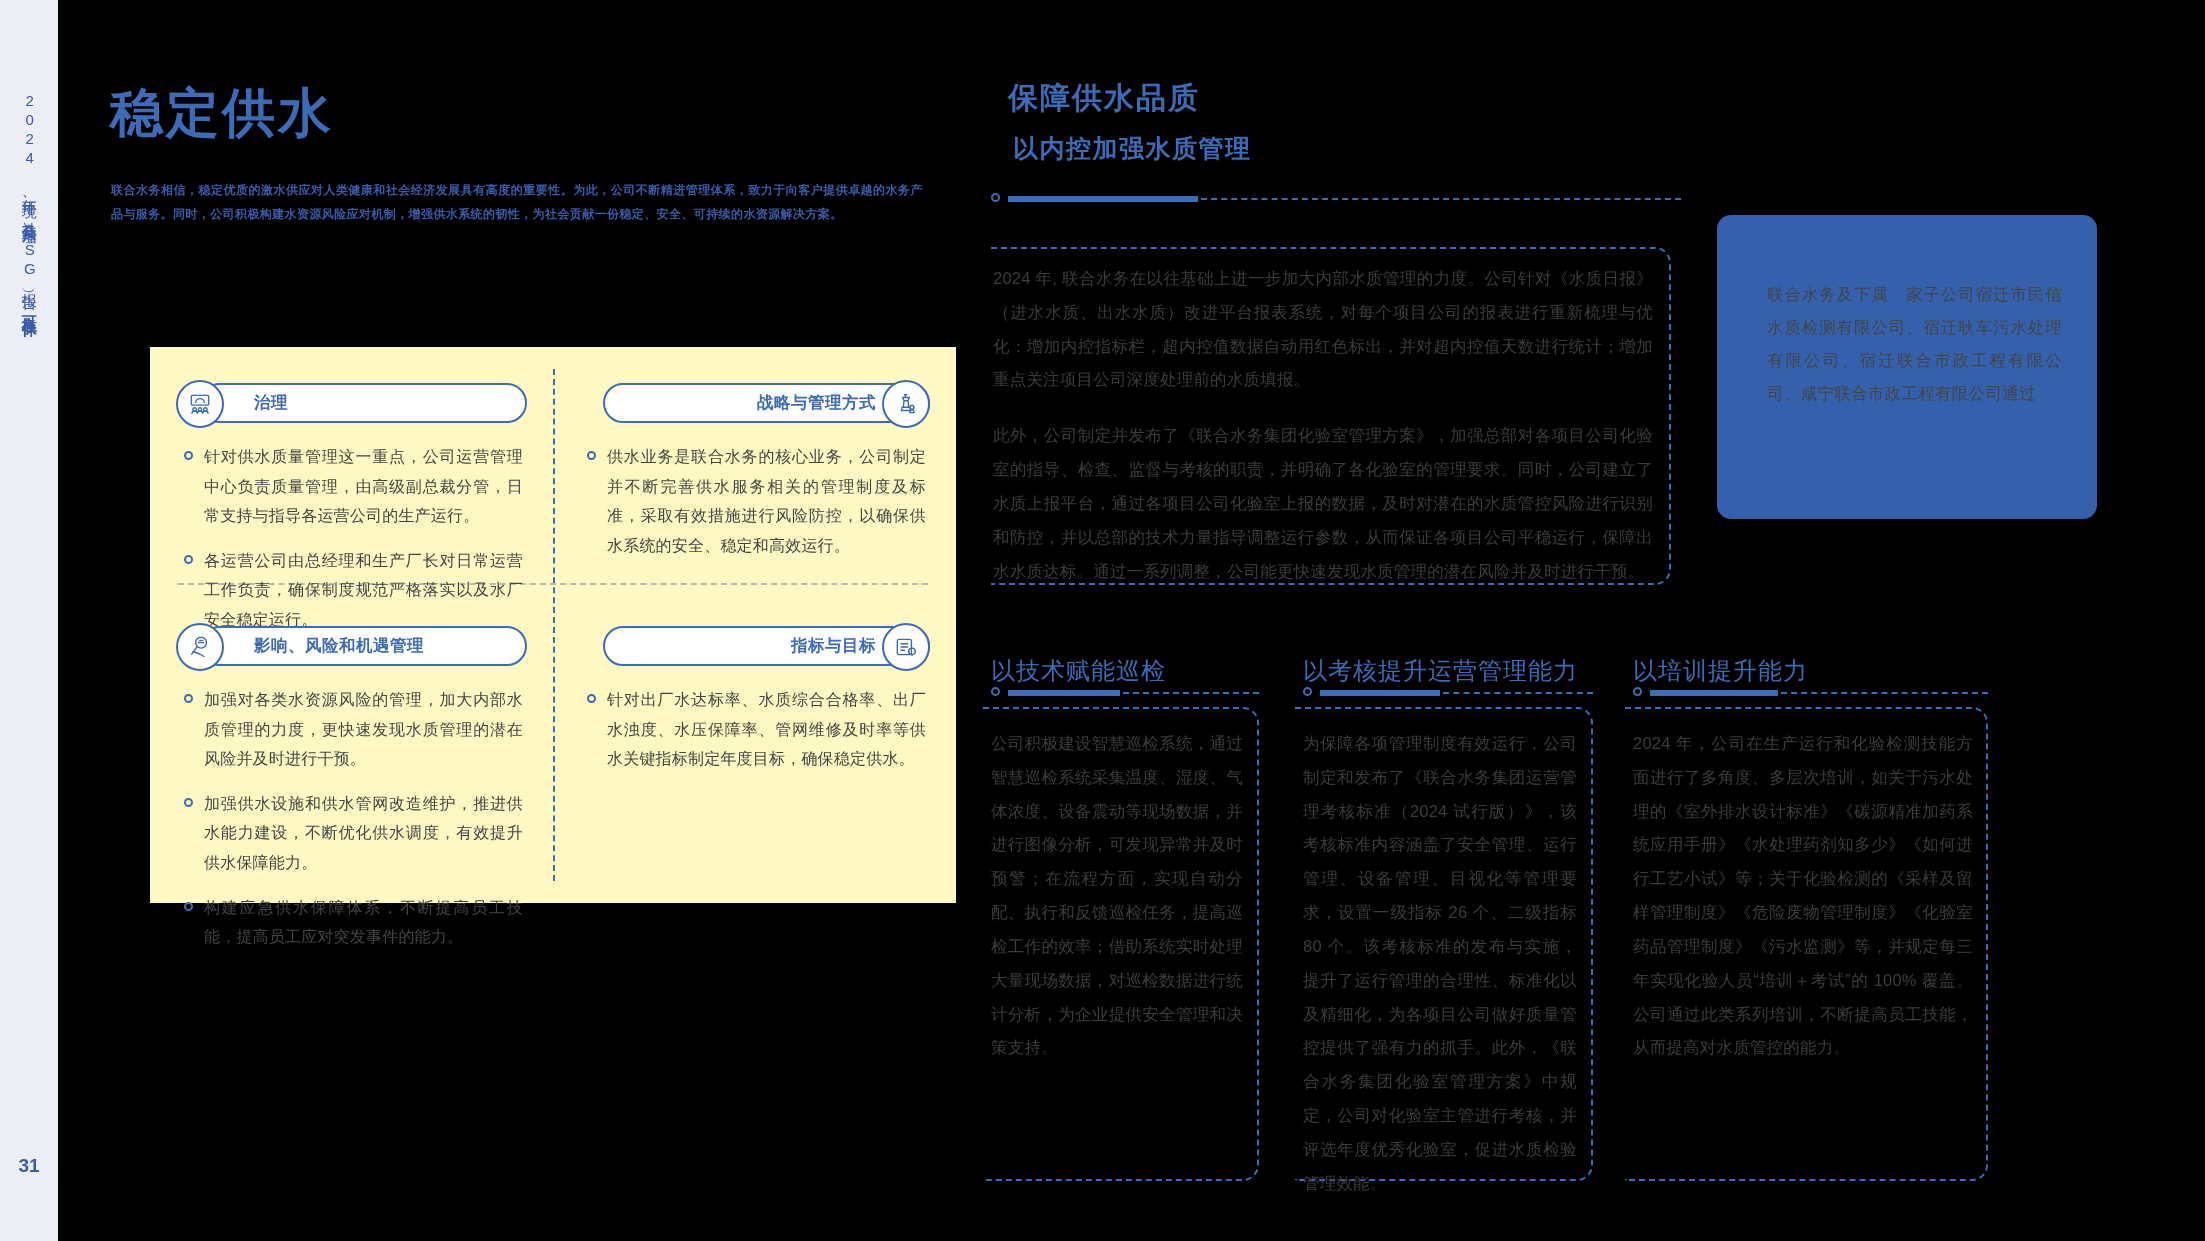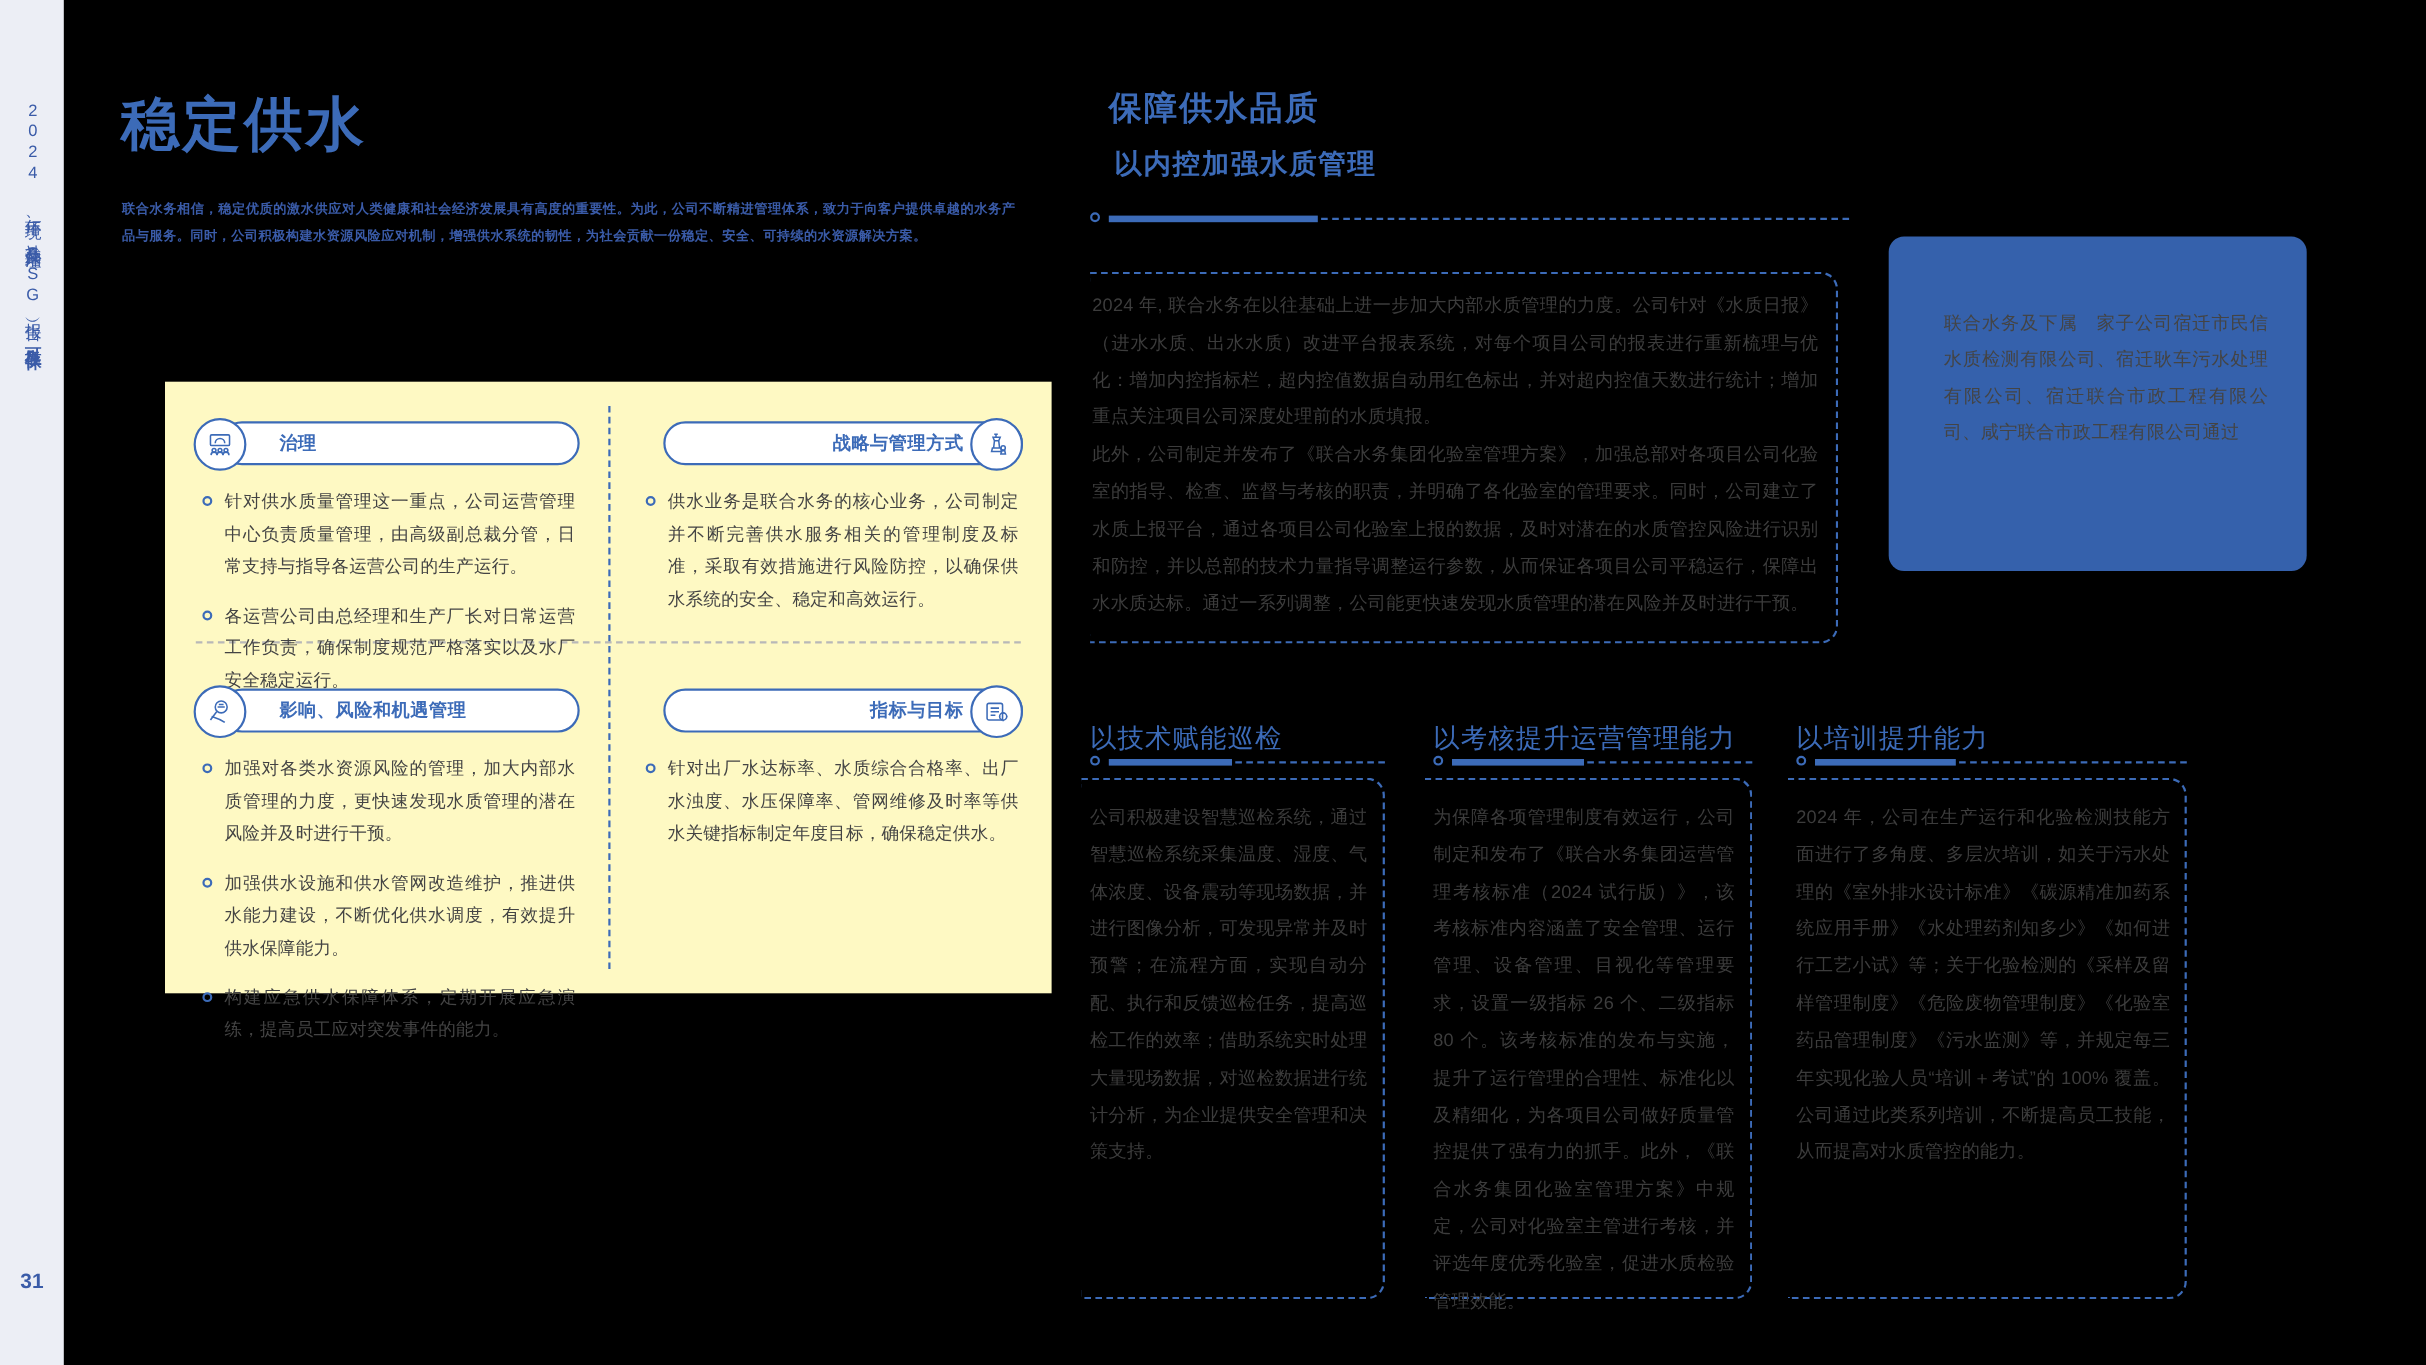--- a/index.html
+++ b/index.html
@@ -118,21 +118,21 @@
   }
   .rule .dash{
     position:absolute; top:6px; height:0;
     border-top:2px dashed #3c6bb8;
   }
 
   .body-txt{
     font-size:16.5px; line-height:2.05; color:#3c3c3c;
     letter-spacing:.2px; text-align:justify;
   }
-  .body-txt p + p{ }
+  .body-txt p + p{ margin-top:22px; }
 
   
   #art1-box{
     position:absolute; left:38px; top:247px; width:680px; height:338px;
     border:2px dashed #3c6bb8; border-left:none; border-radius:0 16px 16px 0;
   }
   #art1-text{
     position:absolute; left:40px; top:262px; width:660px;
   }
 
@@ -252,21 +252,21 @@
           <div class="bullet">
             <div class="dot"></div>
             <div class="txt">加强对各类水资源风险的管理，加大内部水质管理的力度，更快速发现水质管理的潜在风险并及时进行干预。</div>
           </div>
           <div class="bullet">
             <div class="dot"></div>
             <div class="txt">加强供水设施和供水管网改造维护，推进供水能力建设，不断优化供水调度，有效提升供水保障能力。</div>
           </div>
           <div class="bullet">
             <div class="dot"></div>
-            <div class="txt">构建应急供水保障体系，定期开展应急演练，提高员工应对突发事件的能力。</div>
+            <div class="txt">构建应急供水保障体系，不断提高员工技能，提高员工应对突发事件的能力。</div>
           </div>
         </div>
       </div>
 
       <div class="q br">
         <div class="pill-wrap">
           <div class="pill right-icon">
             <span>指标与目标</span>
           </div>
           <div class="pill-ico r">

